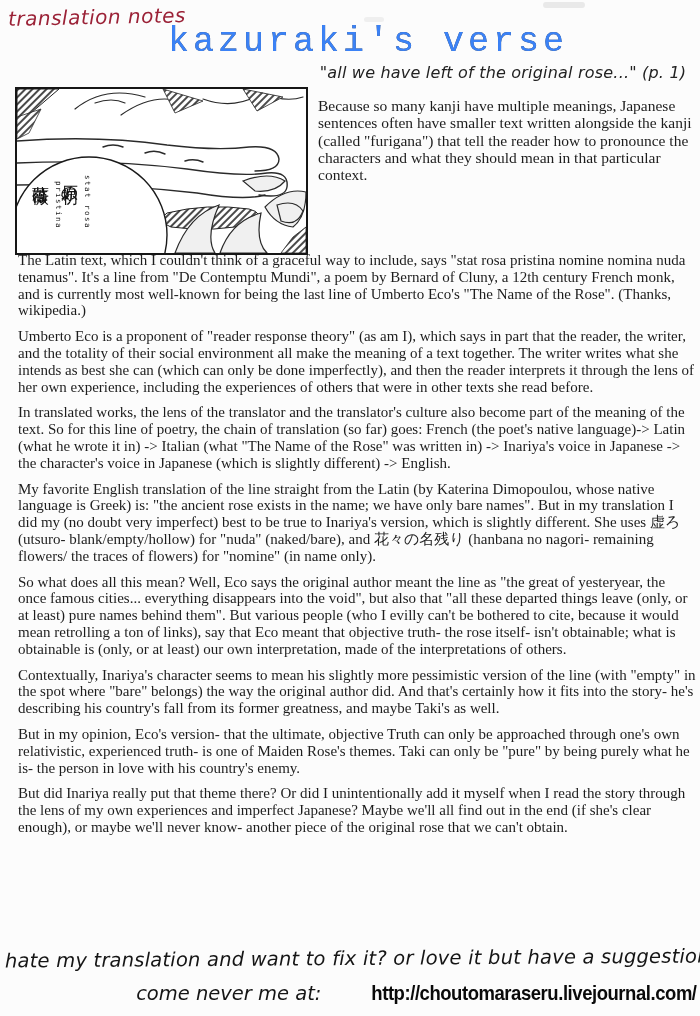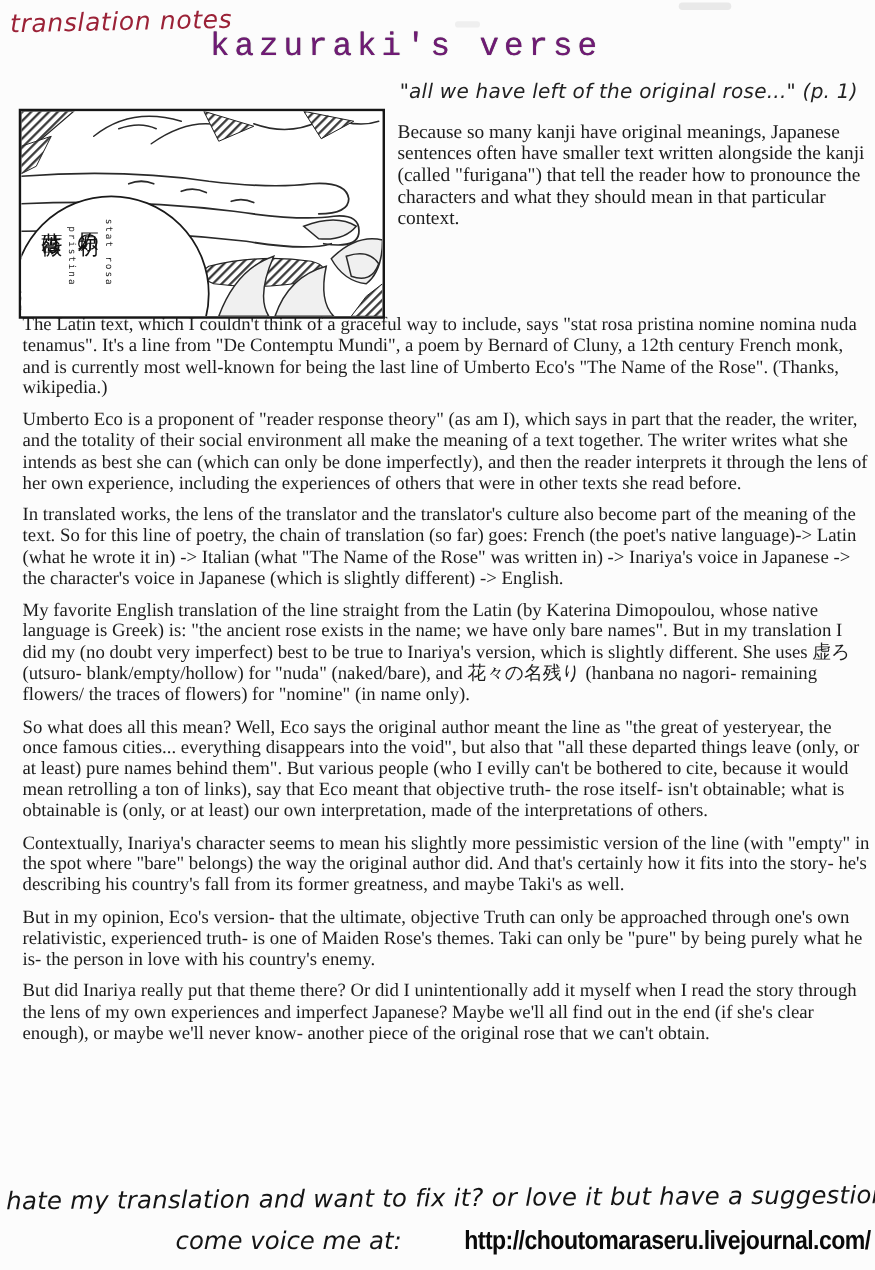--- a/index.html
+++ b/index.html
@@ -12,21 +12,21 @@
 
   .header-label {
     position:absolute; left:8px; top:5px;
     font-family:"DejaVu Sans", sans-serif; font-style:italic;
     font-size:20px; letter-spacing:.5px; color:#9b2237;
     transform:rotate(-1.2deg);
   }
   .page-title {
     position:absolute; left:168px; top:22px;
     font-family:"Liberation Mono", monospace;
-    font-size:26px; letter-spacing:4px; color:#701a75;
+    font-size:35px; letter-spacing:4px; color:#3b82f6;
     text-shadow:0 0 .6px #444;
   }
   .page-quote {
     position:absolute; left:310px; top:63px; width:386px; text-align:center;
     font-family:"DejaVu Sans", sans-serif; font-style:italic;
     font-size:16px; letter-spacing:.2px; color:#222;
   }
 
   .manga-panel {
     position:absolute; left:15px; top:87px; width:289px; height:164px;
@@ -131,33 +131,33 @@
 
       <circle cx="72" cy="146" r="78" fill="#ffffff" stroke="#1a1a1a" stroke-width="1.4"></circle>
     </svg>
     <div class="vtext vlatin" style="left:66px; top:86px;">stat rosa</div>
     <div class="vtext vkanji" style="left:44px; top:83px;">原初の</div>
     <div class="vtext vlatin" style="left:37px; top:92px;">pristina</div>
     <div class="vtext vkanji" style="left:15px; top:83px;">薔薇は</div>
   </div>
 
   <div class="side-text">
-    <p>Because so many kanji have original meanings, Japanese sentences often have smaller text written alongside the kanji (called "furigana") that tell the reader how to pronounce the characters and what they should mean in that particular context.</p>
+    <p>Because so many kanji have multiple meanings, Japanese sentences often have smaller text written alongside the kanji (called "furigana") that tell the reader how to pronounce the characters and what they should mean in that particular context.</p>
   </div>
 
   <div class="body-text">
     <p>The Latin text, which I couldn't think of a graceful way to include, says "stat rosa pristina nomine nomina nuda tenamus".  It's a line from "De Contemptu Mundi", a poem by Bernard of Cluny, a 12th century French monk, and is currently most well-known for being the last line of Umberto Eco's "The Name of the Rose".  (Thanks, wikipedia.)</p>
     <p>Umberto Eco is a proponent of "reader response theory" (as am I), which says in part that the reader, the writer, and the totality of their social environment all make the meaning of a text together. The writer writes what she intends as best she can (which can only be done imperfectly), and then the reader interprets it through the lens of her own experience, including the experiences of others that were in other texts she read before.</p>
     <p>In translated works, the lens of the translator and the translator's culture also become part of the meaning of the text. So for this line of poetry, the chain of translation (so far) goes: French (the poet's native language)-&gt; Latin (what he wrote it in) -&gt; Italian (what "The Name of the Rose" was written in) -&gt; Inariya's voice in Japanese -&gt;  the character's voice in Japanese (which is slightly different) -&gt; English.</p>
     <p>My favorite English translation of the line straight from the Latin (by Katerina Dimopoulou, whose native language is Greek) is: "the ancient rose exists in the name; we have only bare names". But in my translation I did my (no doubt very imperfect) best to be true to Inariya's version, which is slightly different. She uses 虚ろ  (utsuro-  blank/empty/hollow) for "nuda" (naked/bare), and 花々の名残り (hanbana no nagori- remaining flowers/ the traces of flowers) for "nomine" (in name only).</p>
     <p>So what does all this mean? Well, Eco says the original author meant the line as "the great of yesteryear, the once famous cities... everything disappears into the void", but also that "all these departed things leave (only, or at least) pure names behind them". But various people (who I evilly can't be bothered to cite, because it would mean retrolling a ton of links), say that Eco meant that objective truth- the rose itself- isn't obtainable; what is obtainable is (only, or at least) our own interpretation, made of the interpretations of others.</p>
     <p>Contextually, Inariya's character seems to mean his slightly more pessimistic version of the line (with "empty" in the spot where "bare" belongs) the way the original author did. And that's certainly how it fits into the story- he's describing his country's fall from its former greatness, and maybe Taki's as well.</p>
     <p>But in my opinion, Eco's version- that the ultimate, objective Truth can only be approached through one's own relativistic, experienced truth- is one of Maiden Rose's themes. Taki can only be "pure" by being purely what he is- the person in love with his country's enemy.</p>
     <p>But did Inariya really put that theme there? Or did I unintentionally add it myself when I read the story through the lens of my own experiences and imperfect Japanese? Maybe we'll all find out in the end (if she's clear enough), or maybe we'll never know- another piece of the original rose that we can't obtain.</p>
   </div>
 
   <div class="footer-question">hate my translation and want to fix it? or love it but have a suggestion?</div>
   <div class="footer-line2">
-    <span class="visit-prefix">come voice me at:</span>
+    <span class="visit-prefix">come never me at:</span>
     <span class="lj-url">http://choutomaraseru.livejournal.com/</span>
   </div>
 
 </div>
 
 </body></html>

